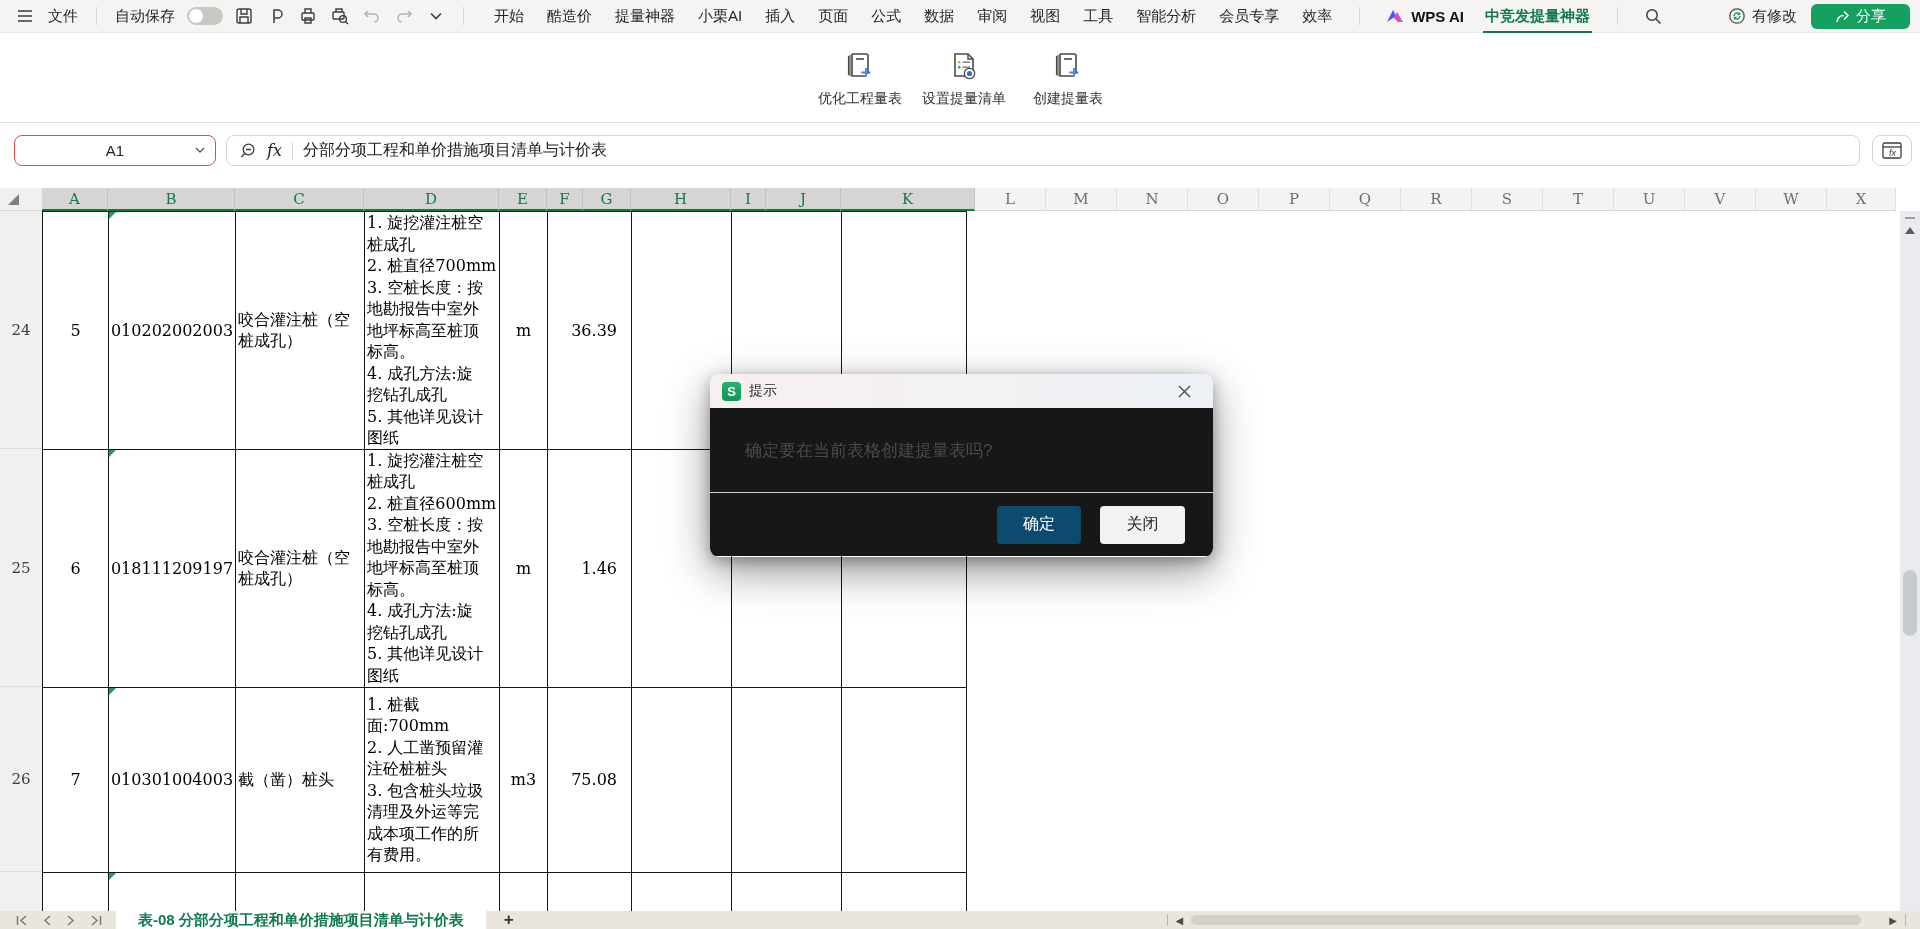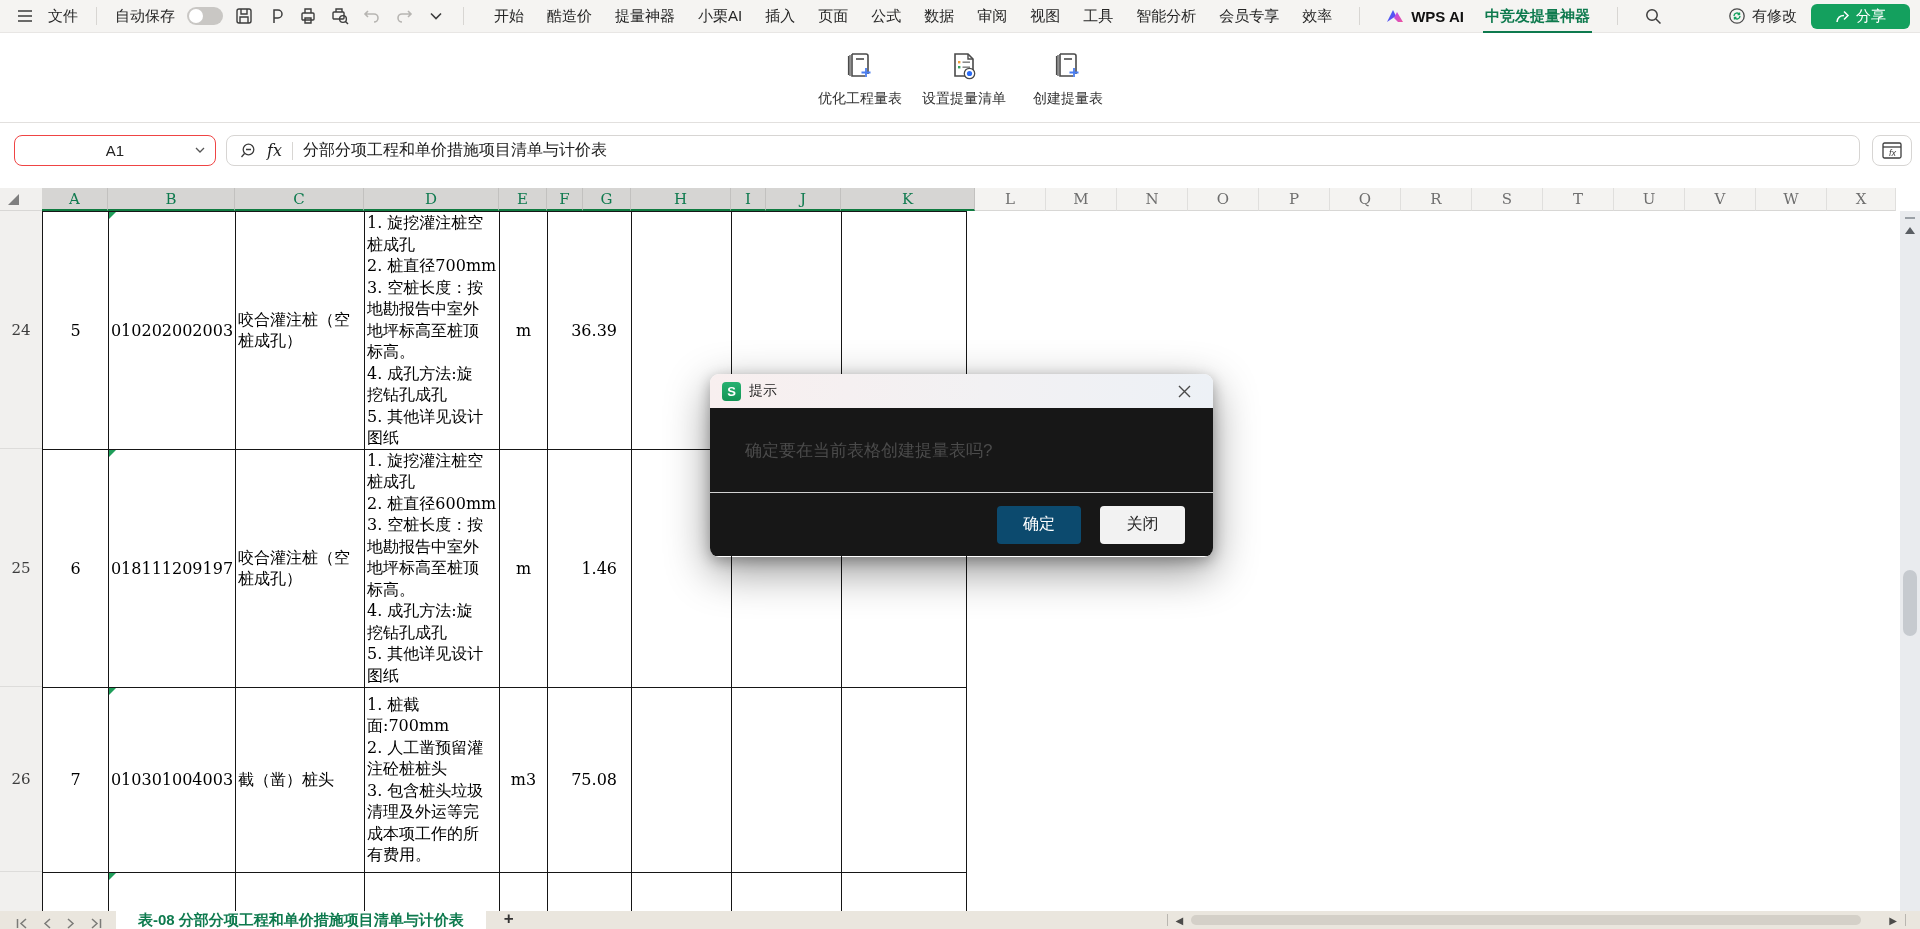--- a/index.html
+++ b/index.html
@@ -71,21 +71,21 @@
 
   
   .vscroll { position:absolute; right:0; top:211px; width:20px; height:700px; background:#e9ebee; }
   .vscroll .dash { position:absolute; left:5px; top:6px; width:10px; height:2px; background:#9aa0a6; }
   .vscroll .upar { position:absolute; left:5px; top:16px; width:0; height:0; border-left:5px solid transparent;
                    border-right:5px solid transparent; border-bottom:7px solid #5a5e63; }
   .vscroll .thumb { position:absolute; left:3px; top:359px; width:14px; height:66px; border-radius:7px; background:#c6cacf; }
 
   
   .tabbar { position:absolute; left:0; top:911px; width:1920px; height:18px; background:#eae6de;
-            display:flex; align-items:flex-end; font-size:15px; }
+            display:flex; align-items:center; font-size:15px; }
   .navs { display:flex; align-items:center; gap:14px; padding:0 14px 0 16px; color:#7b7b78; font-size:13px; }
   .sheettab { background:#fff; height:18px; display:flex; align-items:center; padding:0 22px;
               color:#0e7a4e; font-weight:bold; white-space:nowrap; }
   .addsheet { margin-left:18px; color:#333; font-size:17px; font-weight:bold; }
   .hscroll { margin-left:auto; display:flex; align-items:center; height:18px; }
   .hs-sep { width:1px; height:12px; background:#b9b6b0; }
   .hs-ar { color:#4c4c4a; font-size:10px; padding:0 8px; }
   .hs-track { width:690px; height:18px; position:relative; }
   .hs-thumb { position:absolute; left:0px; top:4px; width:670px; height:10px; border-radius:5px; background:#d4d0c8; }
 

